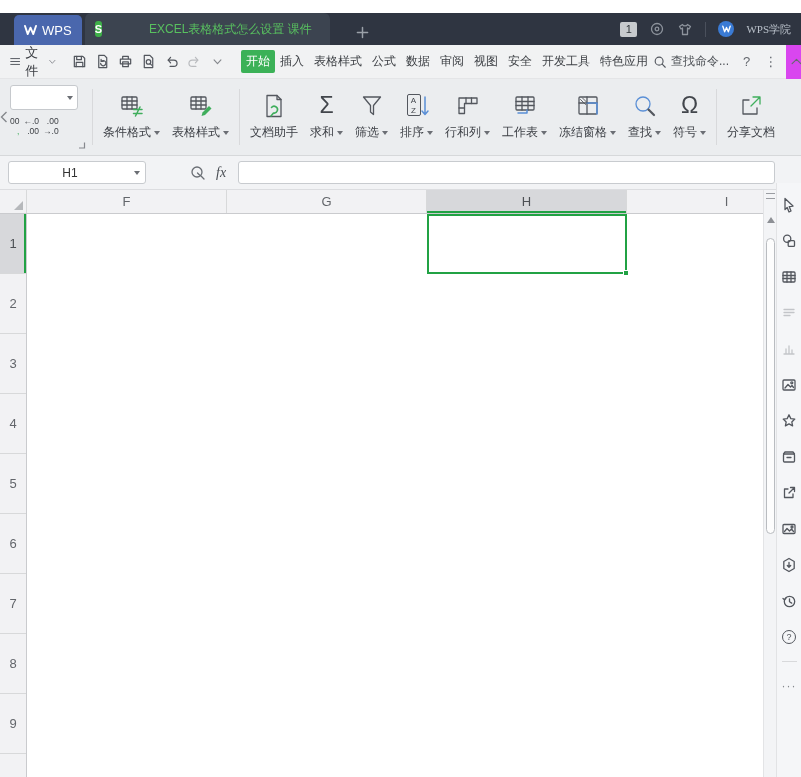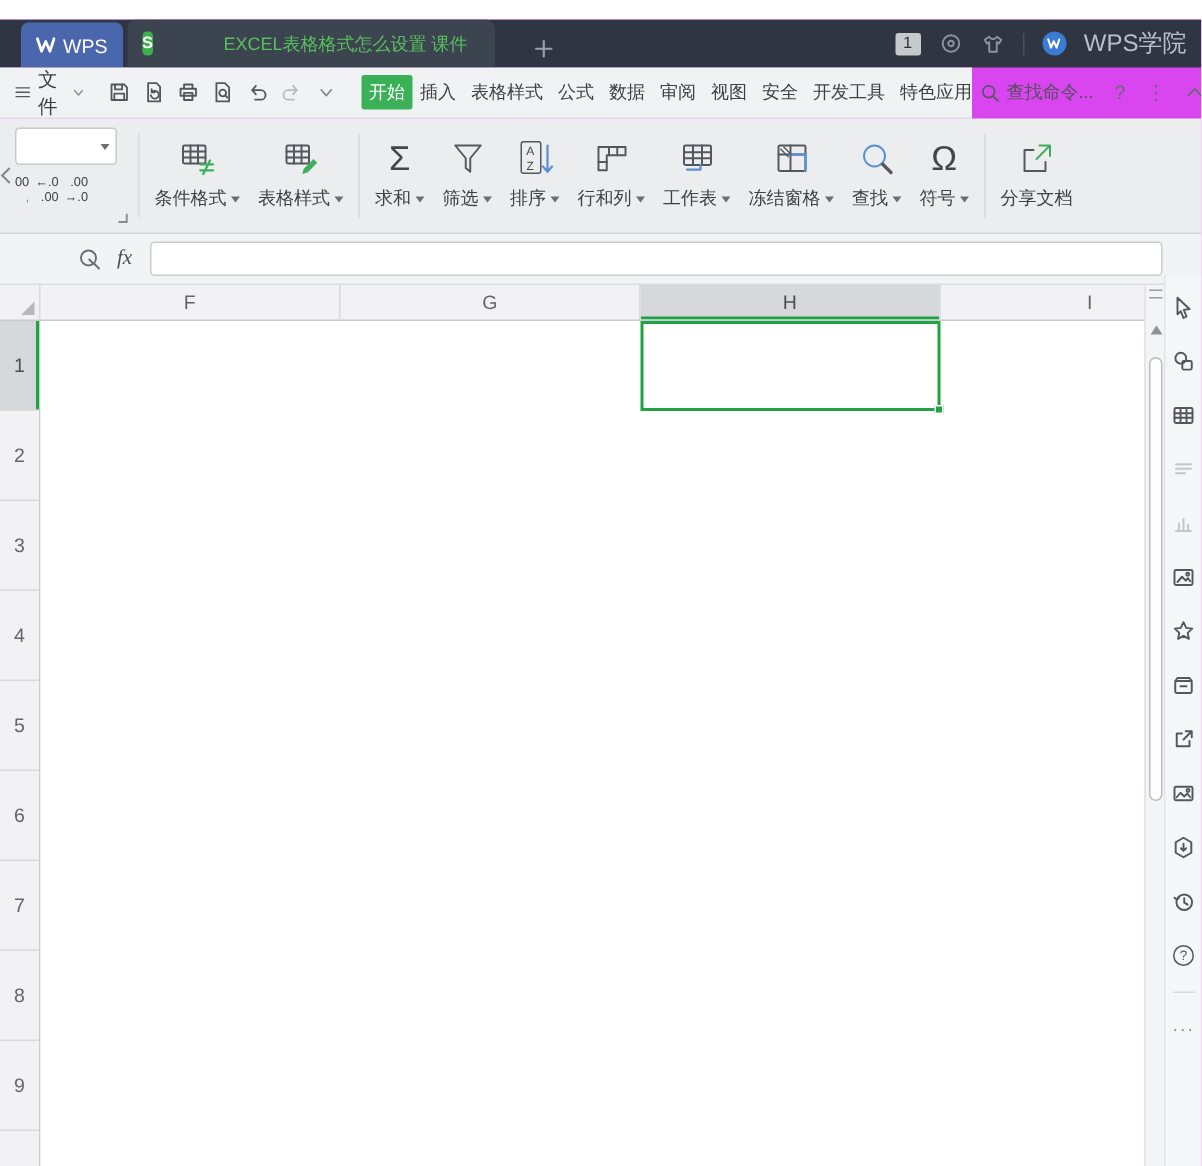--- a/index.html
+++ b/index.html
@@ -13,24 +13,24 @@
   .wps-btn { height: 30px; margin-left: 14px; padding: 0 10px; background: #4a67ad; border-radius: 5px 5px 0 0; display: flex; align-items: center; gap: 5px; color: #fff; font-size: 13px; }
   .doc-tab { height: 32px; margin-left: 3px; padding: 0 10px; background: #3c4450; border-radius: 6px 6px 0 0; display: flex; align-items: center; gap: 7px; max-width: 245px; }
   .sheet-badge { width: 16px; height: 16px; border-radius: 3px; background: #3eb049; color: #fff; font-size: 11px; font-weight: bold; display: flex; align-items: center; justify-content: center; }
   .doc-title { color: #58c05f; font-size: 12px; white-space: nowrap; padding-left: 40px; }
   .dot { width: 7px; height: 7px; border-radius: 50%; background: #dc9f3c; }
   .newtab { margin-left: 26px; margin-bottom: 6px; }
   .tb-right { margin-left: auto; margin-right: 10px; display: flex; align-items: center; gap: 12px; height: 32px; }
   .msg-badge { min-width: 17px; height: 15px; background: #c7cacd; border-radius: 2px; color: #2e3338; font-size: 11px; display: flex; align-items: center; justify-content: center; padding: 0 3px; }
   .tb-divider { width: 1px; height: 15px; background: #4a505c; }
   .wps-circle { width: 16px; height: 16px; border-radius: 50%; background: #3a7bd5; display: flex; align-items: center; justify-content: center; }
-  .academy { color: #b9c0c9; font-size: 16px; }
-
-  
-  .menubar { position: absolute; top: 32px; left: 0; width: 648px; height: 34px; background: #f1f2f3; display: flex; align-items: center; border-bottom: 1px solid #e4e5e7; }
+  .academy { color: #b9c0c9; font-size: 11px; font-family: Liberation Serif, serif; }
+
+  
+  .menubar { position: absolute; top: 32px; left: 0; width: 786px; height: 34px; background: #f1f2f3; display: flex; align-items: center; border-bottom: 1px solid #e4e5e7; }
   .menu-file { display: flex; align-items: center; gap: 5px; padding: 0 8px 0 10px; color: #3a3d42; font-size: 13px; }
   .v-sep { width: 1px; height: 16px; background: #d4d5d8; }
   .quick-icons { display: flex; align-items: center; margin: 0 4px; }
   .qi { width: 23px; height: 24px; display: flex; align-items: center; justify-content: center; }
   .qi.disabled { opacity: .35; }
   .menu-tabs { display: flex; align-items: center; margin-left: 8px; }
   .mtab { padding: 3px 5px; font-size: 12px; color: #3d4045; white-space: nowrap; }
   .mtab.active { background: #3bb157; color: #fff; border-radius: 2px; }
   .menu-right { margin-left: auto; display: flex; align-items: center; gap: 14px; padding-right: 10px; }
   .search-cmd { display: flex; align-items: center; gap: 4px; color: #4e5257; font-size: 12px; white-space: nowrap; text-align: right; }
@@ -265,20 +265,30 @@
         </svg>
       <span class="tbtn-label">
           <span>表格样式</span>
           <span class="caret"></span>
         </span>
     </div>
 
     <span class="group-sep"></span>
 
     <div class="tbtn">
+      <svg width="26" height="26" viewBox="0 0 26 26" class="ic">
+          <path d="M6 2.5 h10 l4 4 v17 h-14 z"></path>
+          <path d="M16 2.5 v4 h4"></path>
+          <path d="M10.5 14.5 a3.4 3.4 0 1 1 2 5.5 L10 23" stroke="#3fae5c" stroke-width="1.6"></path>
+        </svg>
+      <span class="tbtn-label">
+          <span>文档助手</span>
+        </span>
+    </div>
+    <div class="tbtn">
       <span class="big-glyph">Σ</span>
       <span class="tbtn-label">
           <span>求和</span>
           <span class="caret"></span>
         </span>
     </div>
     <div class="tbtn">
       <svg width="26" height="26" viewBox="0 0 26 26" class="ic">
           <path d="M4.5 4 h17 l-7 8.5 v9 l-3 -2.5 v-6.5 z"></path>
         </svg>
@@ -357,20 +367,24 @@
           <path d="M11 7 H5 v14 h14 v-6"></path>
           <path d="M15 4 h7 v7 M21.5 4.5 L13 13" stroke="#3fae5c"></path>
         </svg>
       <span class="tbtn-label">
           <span>分享文档</span>
         </span>
     </div>
   </div>
 
   <div class="formulabar">
+    <div class="namebox">
+      <span class="ref">H1</span>
+      <span class="caret" style="margin-right:5px"></span>
+    </div>
     <div class="fx-tools">
       <svg width="16" height="16" viewBox="0 0 16 16" class="ic" style="stroke:#6a6e74">
           <circle cx="7" cy="7" r="5"></circle>
           <path d="M7.5 8 l2 2 M10.8 10.8 L14 14"></path>
         </svg>
       <span class="fx-label">fx</span>
     </div>
     <input class="formula-input" value="" style="">
   </div>
 

